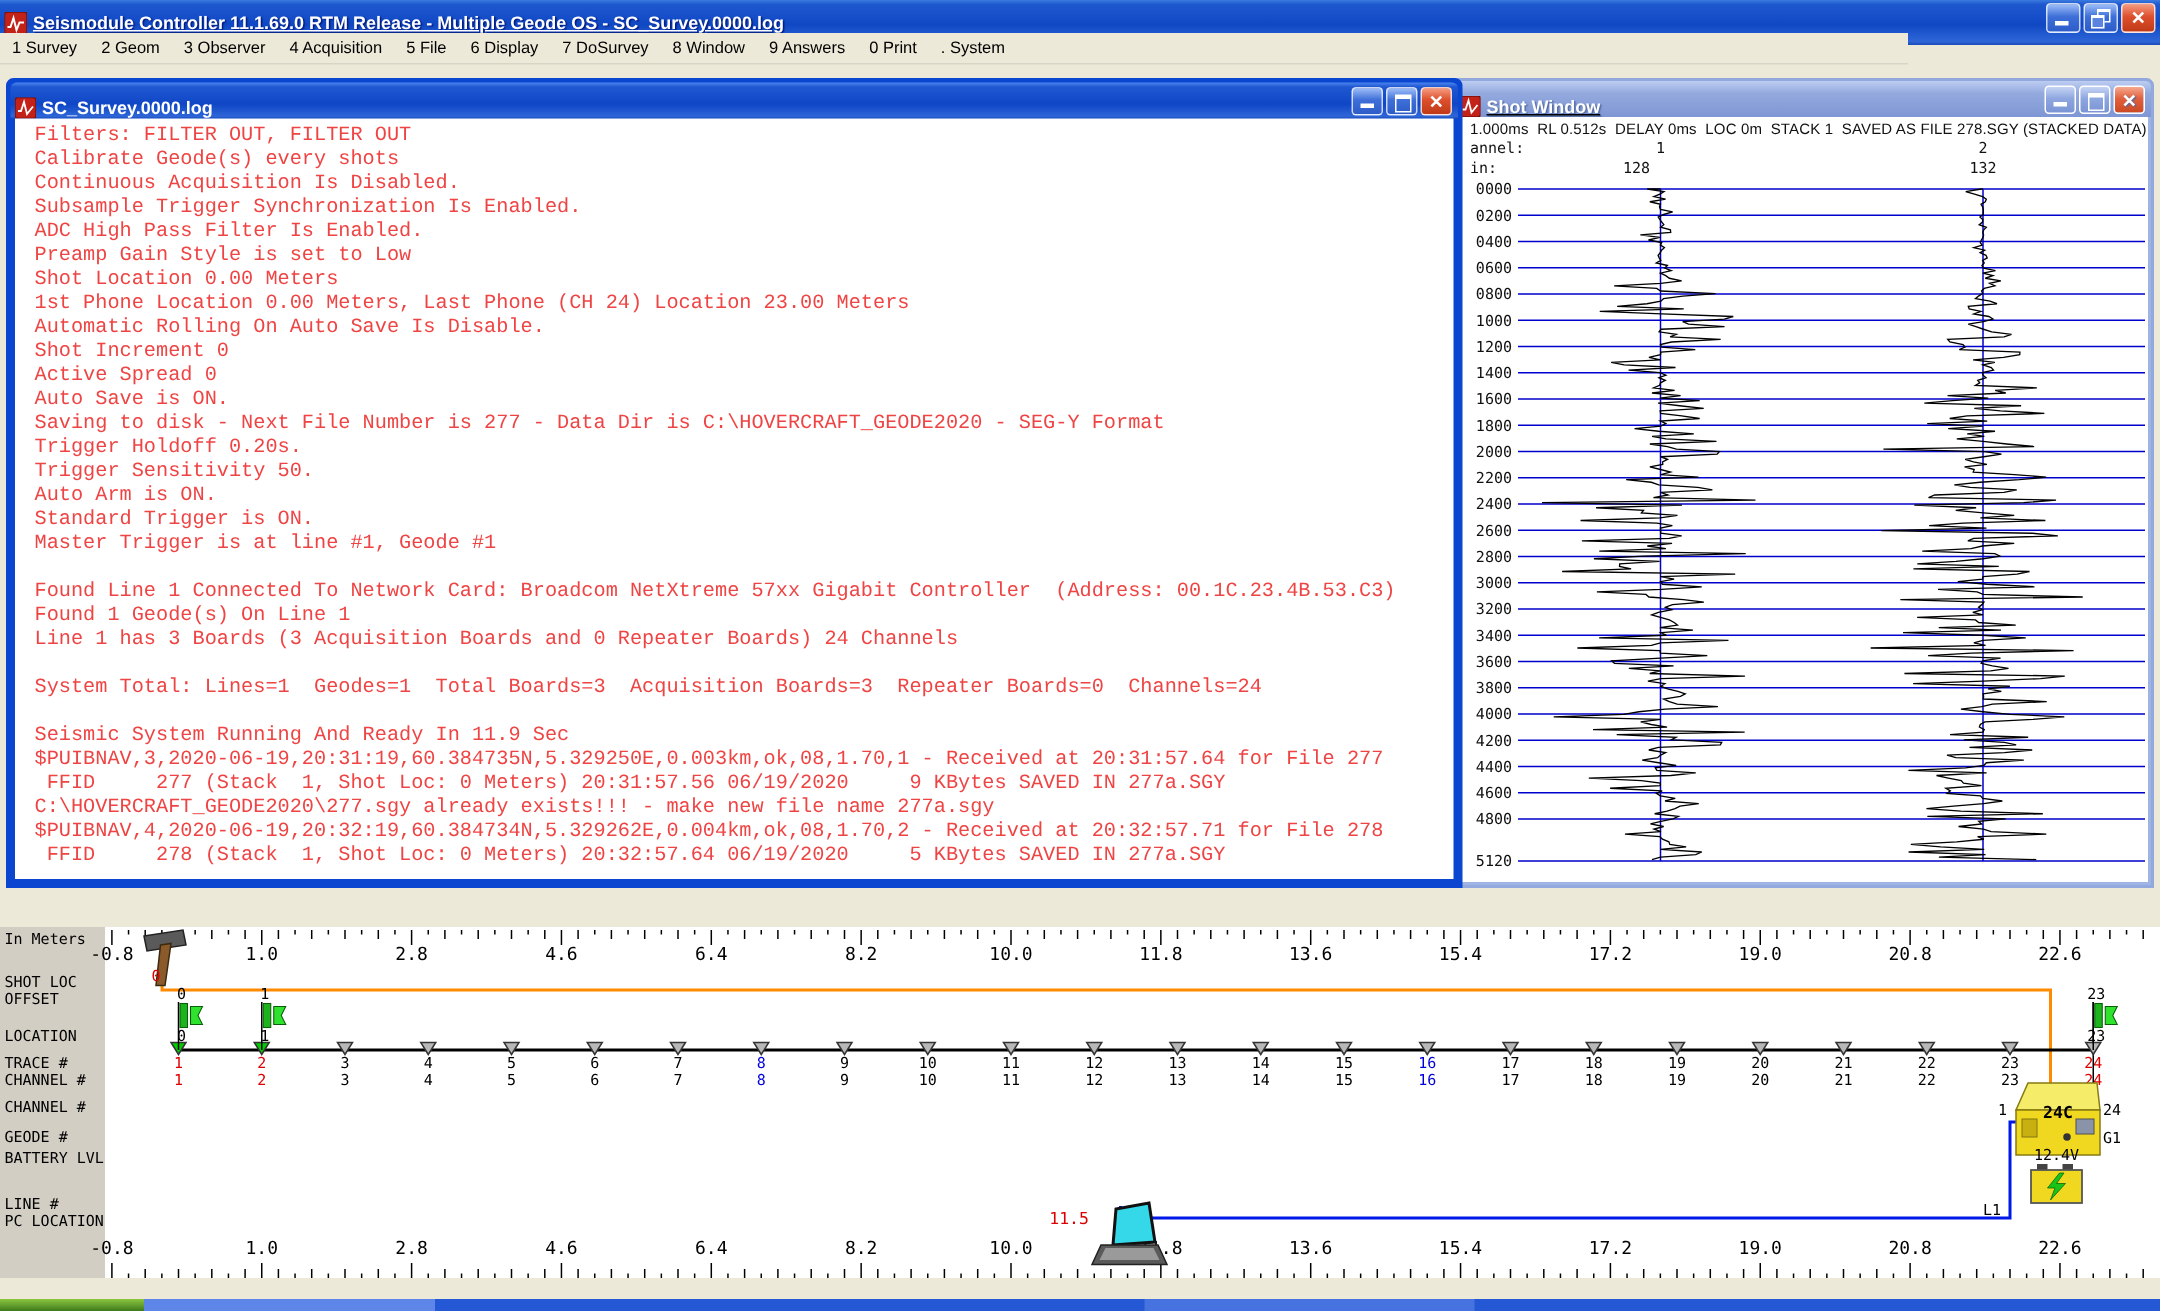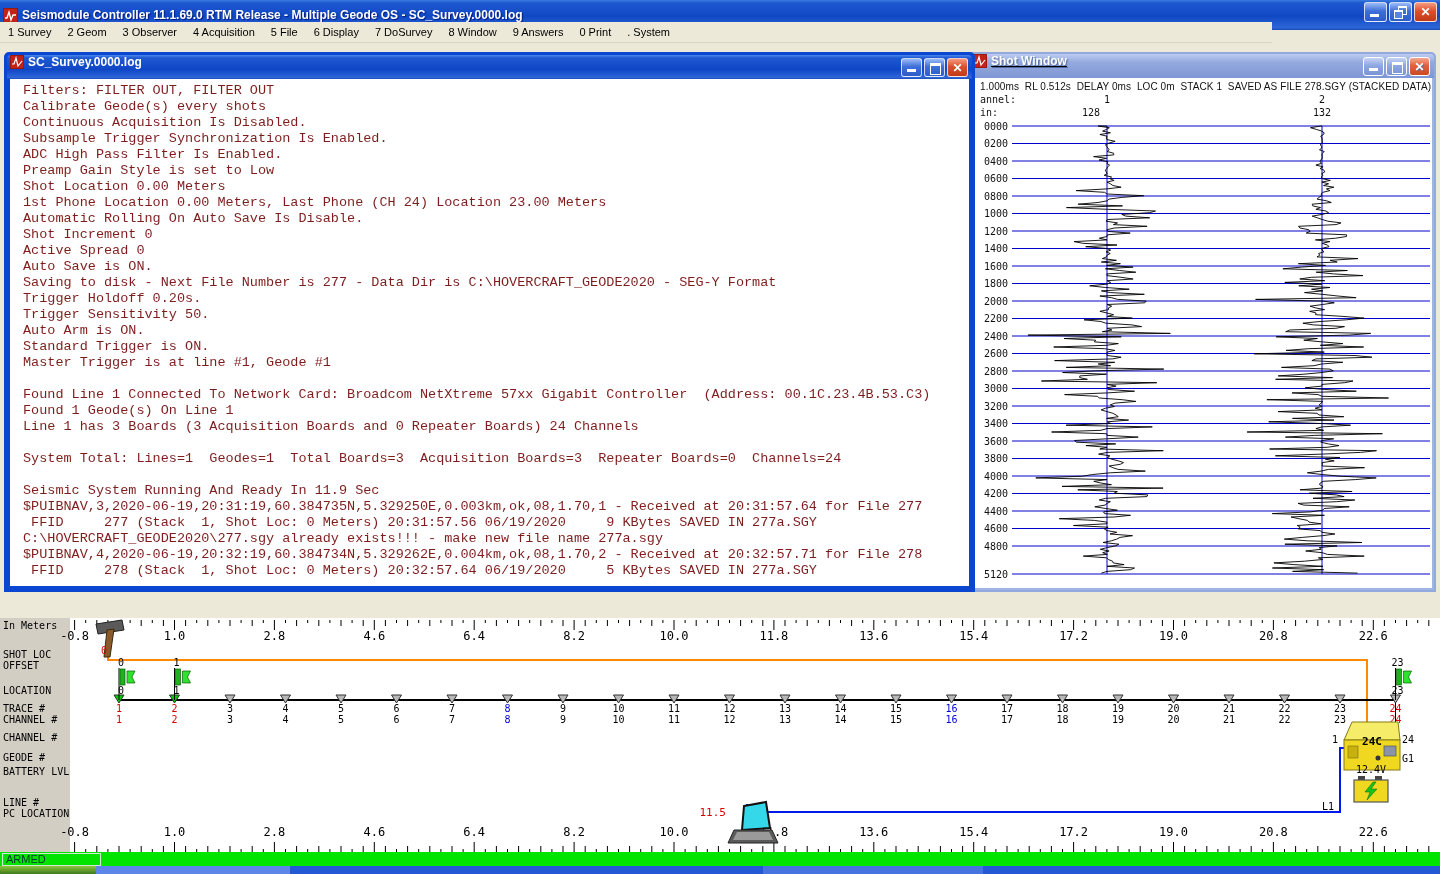--- a/index.html
+++ b/index.html
@@ -1,21 +1,21 @@
 <!DOCTYPE html>
 <html><head>
 <meta charset="utf-8">
 <style>
   html,body{margin:0;padding:0;background:#777;}
   .app{position:relative;width:1440px;height:874px;background:#ECE9D8;overflow:hidden;
        font-family:"Liberation Sans",sans-serif;}
   
   .titlebar{position:absolute;left:0;top:0;width:1440px;height:30px;
     background:linear-gradient(180deg,#3a7bdf 0%,#1e58cf 10%,#1048c4 55%,#2e66d8 92%,#1a4ab8 100%);
-    display:flex;align-items:center;color:#fff;}
+    display:flex;align-items:center;color:#fff;text-decoration:underline;}
   .titlebar .ticon{width:15px;height:15px;margin:0 4px 0 3px;flex:none;}
   .titlebar .ttext{font-size:12px;font-weight:bold;white-space:nowrap;
     text-shadow:1px 1px 1px #00187a;}
   .winbtns{position:absolute;right:3px;top:2px;display:flex;gap:2px;}
   .tb-btn{width:21px;height:18px;border-radius:3px;border:1px solid rgba(255,255,255,.75);
     background:linear-gradient(#9cbcf8,#3e6fd8 45%,#2d5cc8);position:relative;cursor:default;}
   .tb-btn.close{background:linear-gradient(#f59a80,#dd4f2c 45%,#c03a18);}
   .tb-btn .g-min{position:absolute;left:5px;bottom:4px;width:9px;height:3px;background:#fff;}
   .tb-btn .g-max{position:absolute;left:5px;top:4px;width:9px;height:8px;
     border:1px solid #fff;border-top:3px solid #fff;}
@@ -27,32 +27,32 @@
   
   .menubar{position:absolute;left:0;top:22px;width:1272px;height:20px;background:#ECE9D8;
     border-bottom:1px solid #d8d4c8;display:flex;align-items:center;font-size:11px;color:#000;}
   .menu-item{padding:2px 8px;white-space:nowrap;}
   
   .child{position:absolute;border-radius:5px 5px 0 0;}
   .shot-win{left:968px;top:52px;width:468px;height:540px;z-index:1;
     background:#9db4e4;border:2px solid #93a9de;box-sizing:border-box;text-decoration:underline;}
   .log-win{left:4px;top:52px;width:971px;height:540px;z-index:2;
     background:#0a46d0;border:3px solid #0a46d0;box-sizing:border-box;}
-  .child .ctitle{height:24px;display:flex;align-items:flex-start;color:#fff;font-size:12px;
+  .child .ctitle{height:24px;display:flex;align-items:flex-end;color:#fff;font-size:12px;
     font-weight:bold;border-radius:4px 4px 0 0;position:relative;}
   .log-win .ctitle{background:linear-gradient(180deg,#4a86ee 0%,#2058d2 12%,#0f46c6 60%,#2e66d8 94%,#1a4ab8 100%);}
   .shot-win .ctitle{background:linear-gradient(180deg,#bdcdf2 0%,#93a9de 35%,#7e96d4 100%);
     text-shadow:1px 1px 1px #51699f;}
   .child .cicon{width:14px;height:14px;margin:0 4px 0 3px;flex:none;}
   .child .cbtns{position:absolute;right:4px;top:3px;display:flex;gap:2px;}
   .shot-win .tb-btn{background:linear-gradient(#c6d4f4,#8ea7e0 45%,#7b94d4);border-color:#fff;}
   .shot-win .tb-btn.close{background:linear-gradient(#f5a88f,#e2603c 45%,#cc4a22);}
   .log-client{position:absolute;left:3px;top:24px;right:3px;bottom:3px;background:#fff;overflow:hidden;}
   .log-text{margin:0;padding:4px 0 0 13px;font-family:"Liberation Mono","DejaVu Sans Mono",monospace;
-    font-size:13.5px;line-height:16px;color:#7f1d1d;white-space:pre;}
+    font-size:13.5px;line-height:16px;color:#ef4444;white-space:pre;}
   .shot-client{position:absolute;left:2px;top:24px;width:460px;height:510px;background:#fff;overflow:hidden;}
   .shot-head{position:absolute;left:8px;top:3px;font-size:10px;color:#111;white-space:pre;
     font-family:"Liberation Sans",sans-serif;letter-spacing:.1px;}
   .shot-rowlab{position:absolute;left:8px;font-size:10px;color:#111;font-family:"DejaVu Sans Mono",monospace;}
   .shot-val{position:absolute;width:70px;text-align:center;font-size:10px;color:#111;
     font-family:"DejaVu Sans Mono",monospace;}
   
   .scrollrow{position:absolute;left:0;top:595px;width:1440px;height:21px;background:#ECE9D8;}
   .combo{position:absolute;left:2px;top:1px;width:64px;height:19px;background:#fff;
     border:1px solid #7a7a7a;display:flex;align-items:center;font-size:11px;}
@@ -664,21 +664,18 @@
         <text x="1371" y="155" font-size="10" fill="#000" text-anchor="middle">12.4V</text>
         <g>
           <polygon points="744,188 766,184 770,210 742,212" fill="#35d8e8" stroke="#111" stroke-width="2"></polygon>
           <polygon points="734,212 772,212 778,225 728,225" fill="#5a5a5a" stroke="#222" stroke-width="1"></polygon>
           <polygon points="737,214 769,214 773,222 733,222" fill="#9a9a9a"></polygon>
         </g>
         <text x="726" y="198" font-size="11" fill="#dd0000" text-anchor="end">11.5</text>
       </svg>
   </div>
 
-  <div class="statusbar">
-    <div class="armed-box">ARMED</div>
-  </div>
   <div class="bstrip">
     <span class="seg-green"></span>
     <span class="seg-light" style="left:96px;width:194px"></span>
     <span class="seg-light" style="left:763px;width:220px;opacity:.6"></span>
   </div>
 </div>
 
 </body></html>

